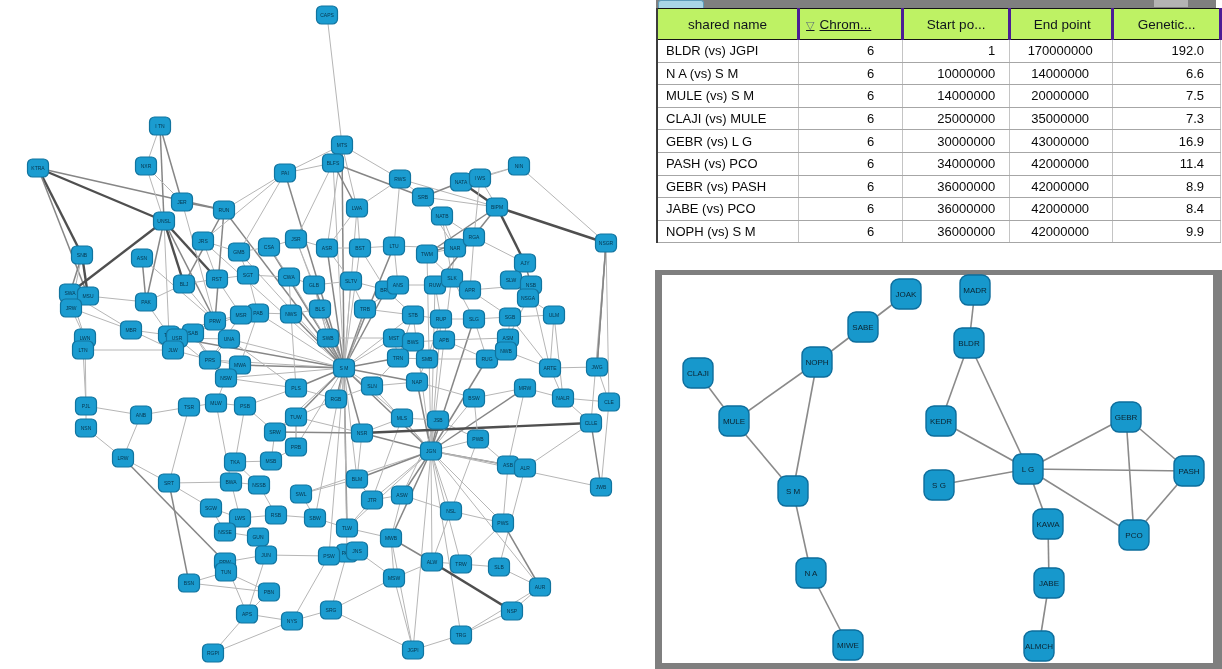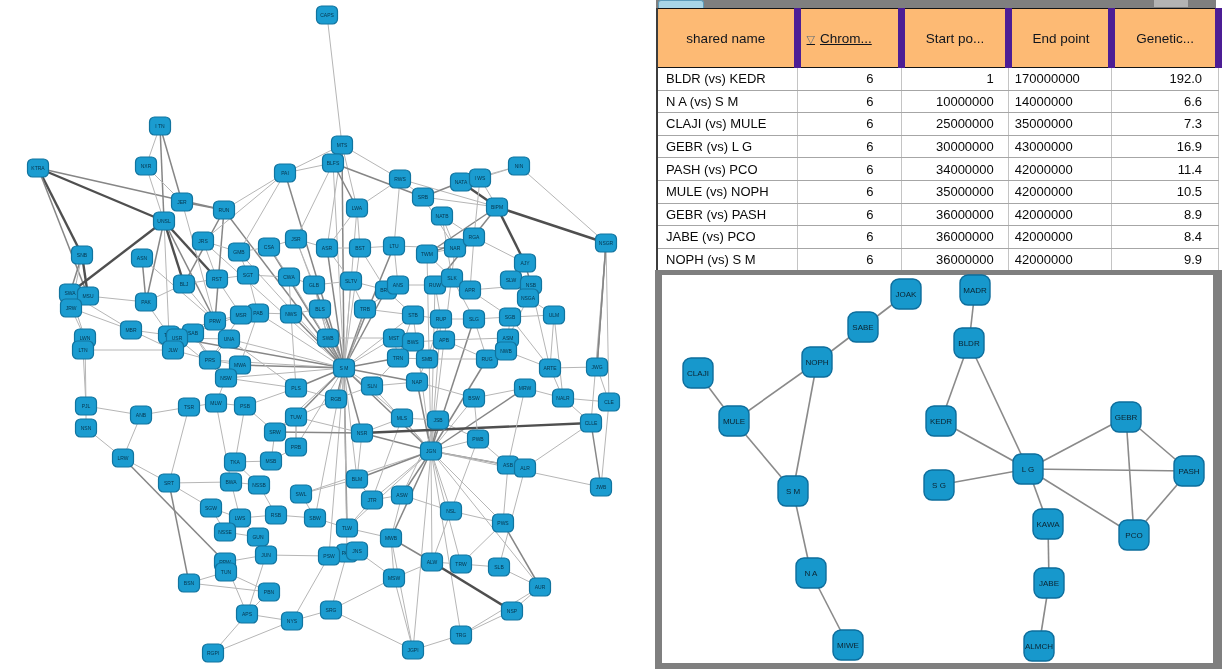--- a/index.html
+++ b/index.html
@@ -17,35 +17,35 @@
   .le3{stroke:#4f4f4f;stroke-width:2.4;}
 
   
   .right-top{position:absolute;left:655px;top:0;width:567px;height:270px;background:#fff;}
   .top-strip{position:absolute;left:1px;top:0;width:560px;height:8px;background:#7f7f7f;}
   .tab-frag{position:absolute;left:2px;top:0;width:44px;height:7px;background:#a9d5e6;
             border:1px solid #5e9cba;border-bottom:none;border-radius:3px 3px 0 0;}
   .strip-right{position:absolute;right:28px;top:0;width:34px;height:7px;background:#b3b3b3;}
   table.attr{position:absolute;left:1px;top:8px;border-collapse:collapse;
              border:1px solid #141414;border-left:2px solid #3c3c3c;background:#fff;}
-  table.attr th{background:#fdba74;color:#10151d;font-weight:normal;font-size:13.5px;
-                height:30px;border-bottom:1px solid #141414;border-right:7px solid #4c1d95;
-                padding:14px 6px;white-space:nowrap;}
+  table.attr th{background:#bef264;color:#10151d;font-weight:normal;font-size:13.5px;
+                height:30px;border-bottom:1px solid #141414;border-right:3px solid #4c1d95;
+                padding:0 6px;white-space:nowrap;}
   table.attr td{font-size:13px;color:#0a0a0a;height:21.6px;padding:0 6px;
                 border-bottom:1px solid #a6a6a6;border-right:1px solid #c4c4c4;
                 white-space:nowrap;background:#fff;}
   table.attr th:nth-child(1){width:128px;text-align:center;}
   table.attr th:nth-child(2){width:90px;text-align:left;text-decoration:underline;}
   table.attr th:nth-child(3){width:93px;text-align:center;}
   table.attr th:nth-child(4){width:91px;text-align:center;padding-right:4px;}
   table.attr th:nth-child(5){width:94px;}
   table.attr td:nth-child(1){text-align:left;padding-left:8px;}
   table.attr td:nth-child(2){text-align:right;padding-right:28px;}
   table.attr td:nth-child(3){text-align:right;padding-right:14px;}
-  table.attr td:nth-child(4){text-align:left;padding-right:8px;}
+  table.attr td:nth-child(4){text-align:center;padding-right:8px;}
   table.attr td:nth-child(5){text-align:right;padding-right:16px;}
   .funnel{color:#5a6b78;font-size:11px;margin-right:5px;}
 
   
   .right-bottom{position:absolute;left:655px;top:270px;width:612px;height:399px;
                 background:#7f7f7f;}
   .rb-canvas{position:absolute;left:7px;top:5px;width:551px;height:388px;background:#fff;}
   .right-bottom svg{position:absolute;left:0;top:0;}
   .rnode rect{fill:#1798cc;stroke:#0d6d9c;stroke-width:1.4;}
   .rnode text{fill:#0b2330;font-size:8px;font-family:"Liberation Sans",sans-serif;
@@ -1037,32 +1037,39 @@
           <tr id="thead-row">
             <th>shared name</th>
             <th><span class="funnel">▽</span>Chrom...</th>
             <th>Start po...</th>
             <th>End point</th>
             <th>Genetic...</th>
           </tr>
         </thead>
       <tbody id="tbody">
           <tr>
-            <td>BLDR (vs) KEDR</td>
+            <td>BLDR (vs) JGPI</td>
             <td>6</td>
             <td>1</td>
             <td>170000000</td>
             <td>192.0</td>
           </tr>
           <tr>
             <td>N A (vs) S M</td>
             <td>6</td>
             <td>10000000</td>
             <td>14000000</td>
             <td>6.6</td>
+          </tr>
+          <tr>
+            <td>MULE (vs) S M</td>
+            <td>6</td>
+            <td>14000000</td>
+            <td>20000000</td>
+            <td>7.5</td>
           </tr>
           <tr>
             <td>CLAJI (vs) MULE</td>
             <td>6</td>
             <td>25000000</td>
             <td>35000000</td>
             <td>7.3</td>
           </tr>
           <tr>
             <td>GEBR (vs) L G</td>
@@ -1070,27 +1077,20 @@
             <td>30000000</td>
             <td>43000000</td>
             <td>16.9</td>
           </tr>
           <tr>
             <td>PASH (vs) PCO</td>
             <td>6</td>
             <td>34000000</td>
             <td>42000000</td>
             <td>11.4</td>
-          </tr>
-          <tr>
-            <td>MULE (vs) NOPH</td>
-            <td>6</td>
-            <td>35000000</td>
-            <td>42000000</td>
-            <td>10.5</td>
           </tr>
           <tr>
             <td>GEBR (vs) PASH</td>
             <td>6</td>
             <td>36000000</td>
             <td>42000000</td>
             <td>8.9</td>
           </tr>
           <tr>
             <td>JABE (vs) PCO</td>

